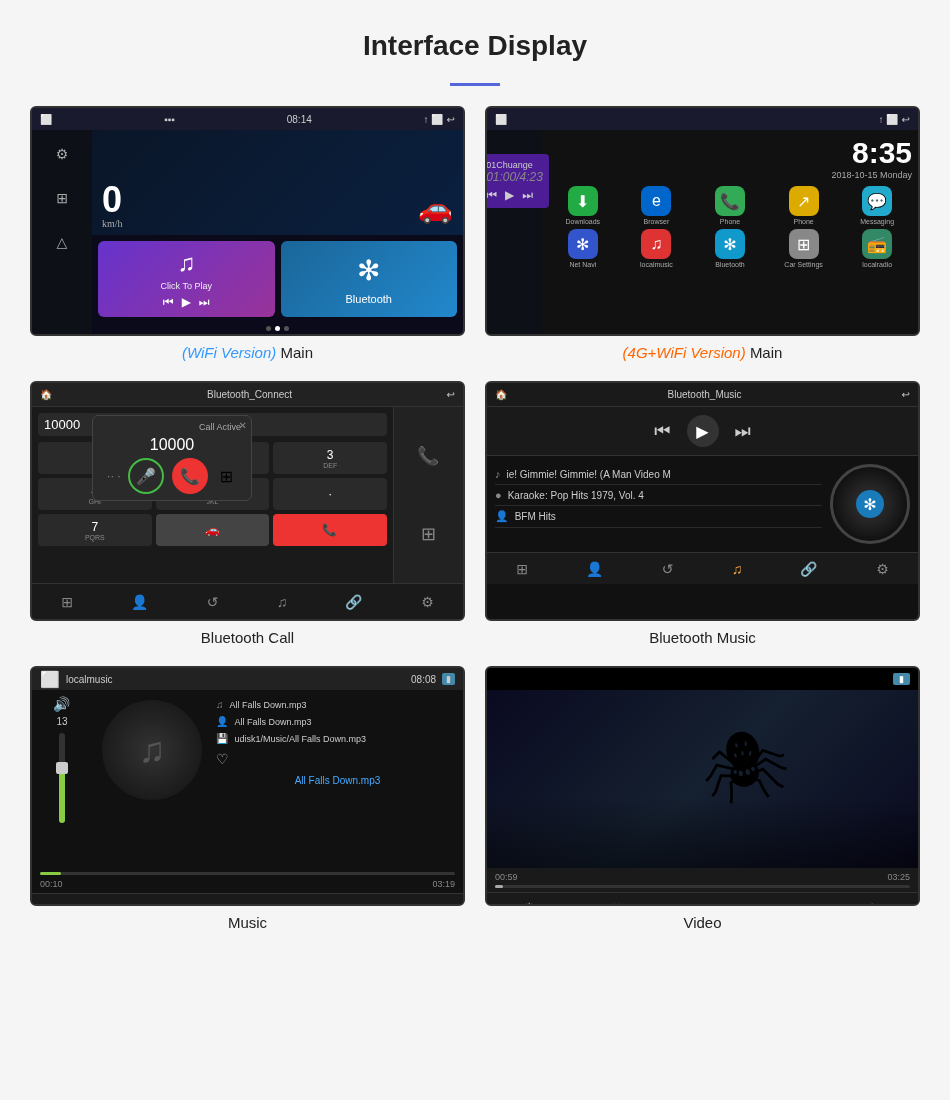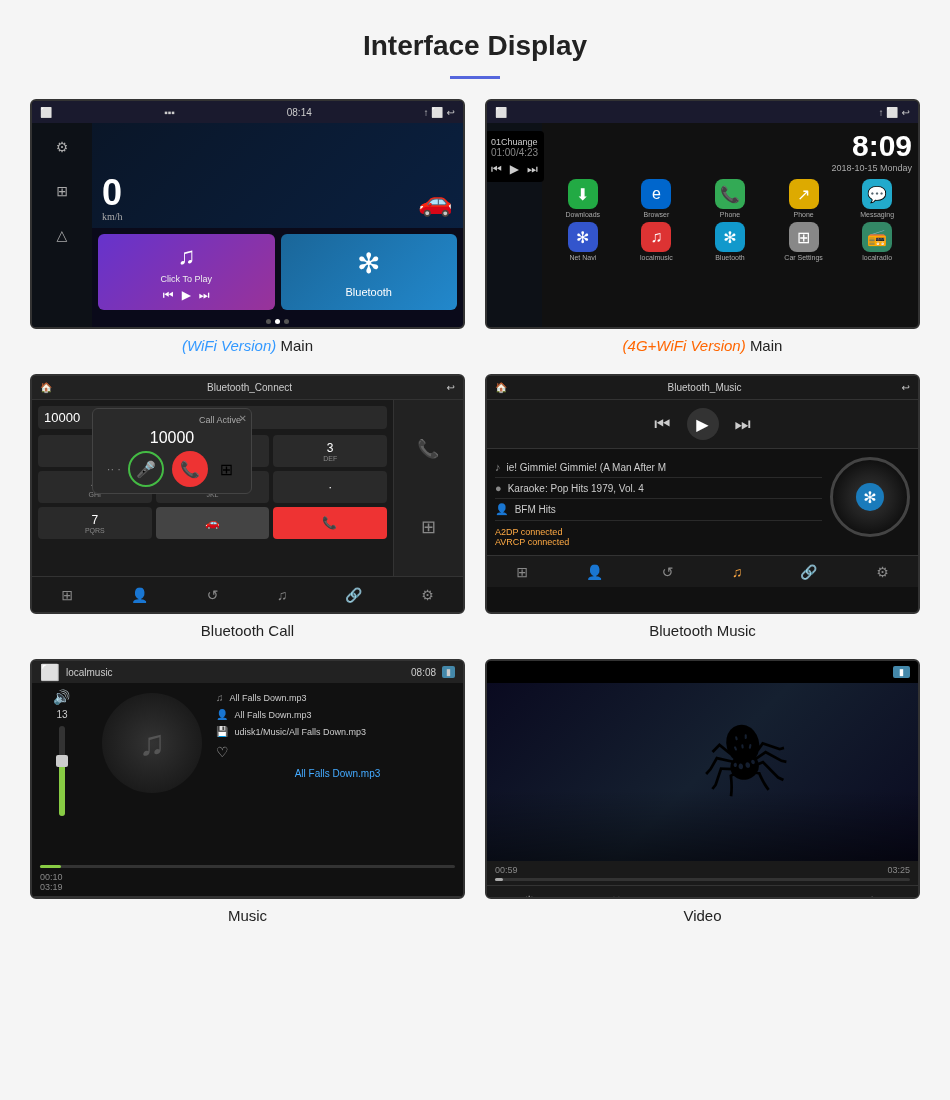--- a/index.html
+++ b/index.html
@@ -12,21 +12,21 @@
       flex-direction: column;
       align-items: center;
       padding: 20px 30px;
     }
 
     .page-title {
       font-size: 28px;
       font-weight: bold;
       text-align: center;
       margin-top: 10px;
-      margin-bottom: 14px;
+      margin-bottom: 21px;
       color: #222;
     }
 
     .title-underline {
       width: 50px;
       height: 3px;
       background: #5566dd;
       margin: 0 auto 20px;
     }
 
@@ -244,29 +244,29 @@
       width: 55px;
       background: #0d1117;
       display: flex;
       flex-direction: column;
       align-items: center;
       padding-top: 8px;
       gap: 4px;
     }
 
     .s2-now-playing {
-      background: #000000;
+      background: #4c1d95;
       border-radius: 4px;
-      margin: 0;
+      margin: 16px;
       padding: 6px;
       font-size: 9px;
       color: #ccc;
     }
 
-    .s2-now-track { font-size: 10px; color: #888; }
+    .s2-now-track { font-size: 12px; color: #888; font-style: italic; }
 
     .s2-controls {
       display: flex;
       align-items: center;
       gap: 8px;
       margin-top: 4px;
     }
 
     .s2-controls span { color: #ccc; font-size: 12px; }
 
@@ -633,21 +633,20 @@
       border-radius: 2px;
     }
 
     .s5-time-row {
       display: flex;
       justify-content: space-between;
       padding: 0 8px;
       font-size: 9px;
       color: #888;
       margin-bottom: 4px;
-      flex-direction: column;
     }
 
     .s5-bottombar {
       height: 32px;
       background: #1a1a1a;
       display: flex;
       align-items: center;
       justify-content: space-around;
       border-top: 1px solid #333;
     }
@@ -801,21 +800,21 @@
             <div class="s2-now-track">01:00/4:23</div>
             <div class="s2-controls">
               <span>⏮</span>
               <span>▶</span>
               <span>⏭</span>
             </div>
           </div>
         </div>
 
         <div class="s2-main">
-          <div class="s2-time">8:09</div>
+          <div class="s2-time">8:35</div>
           <div class="s2-date">2018-10-15  Monday</div>
 
           <div class="s2-app-grid">
             <div class="s2-app">
               <div class="s2-app-icon app-downloads">⬇</div>
               <div class="s2-app-label">Downloads</div>
             </div>
             <div class="s2-app">
               <div class="s2-app-icon app-browser">e</div>
               <div class="s2-app-label">Browser</div>
@@ -932,33 +931,29 @@
       <div class="s4-controls">
         <span>⏮</span>
         <div class="s4-play-btn">▶</div>
         <span>⏭</span>
       </div>
 
       <div class="s4-body">
         <div class="s4-tracks">
           <div class="s4-track">
             <span class="s4-track-icon">♪</span>
-            <span>ie! Gimmie! Gimmie! (A Man After M</span>
+            <span>ie! Gimmie! Gimmie! (A Man Video M</span>
           </div>
           <div class="s4-track">
             <span class="s4-track-icon">●</span>
             <span>Karaoke: Pop Hits 1979, Vol. 4</span>
           </div>
           <div class="s4-track">
             <span class="s4-track-icon">👤</span>
             <span>BFM Hits</span>
-          </div>
-          <div style="margin-top:6px;">
-            <div class="s4-connected">A2DP connected</div>
-            <div class="s4-connected">AVRCP connected</div>
           </div>
         </div>
 
         <div class="s4-vinyl">
           <div class="s4-vinyl-center">✻</div>
         </div>
       </div>
 
       <div class="s4-bottombar">
         <span class="ctrl-icon">⊞</span>

